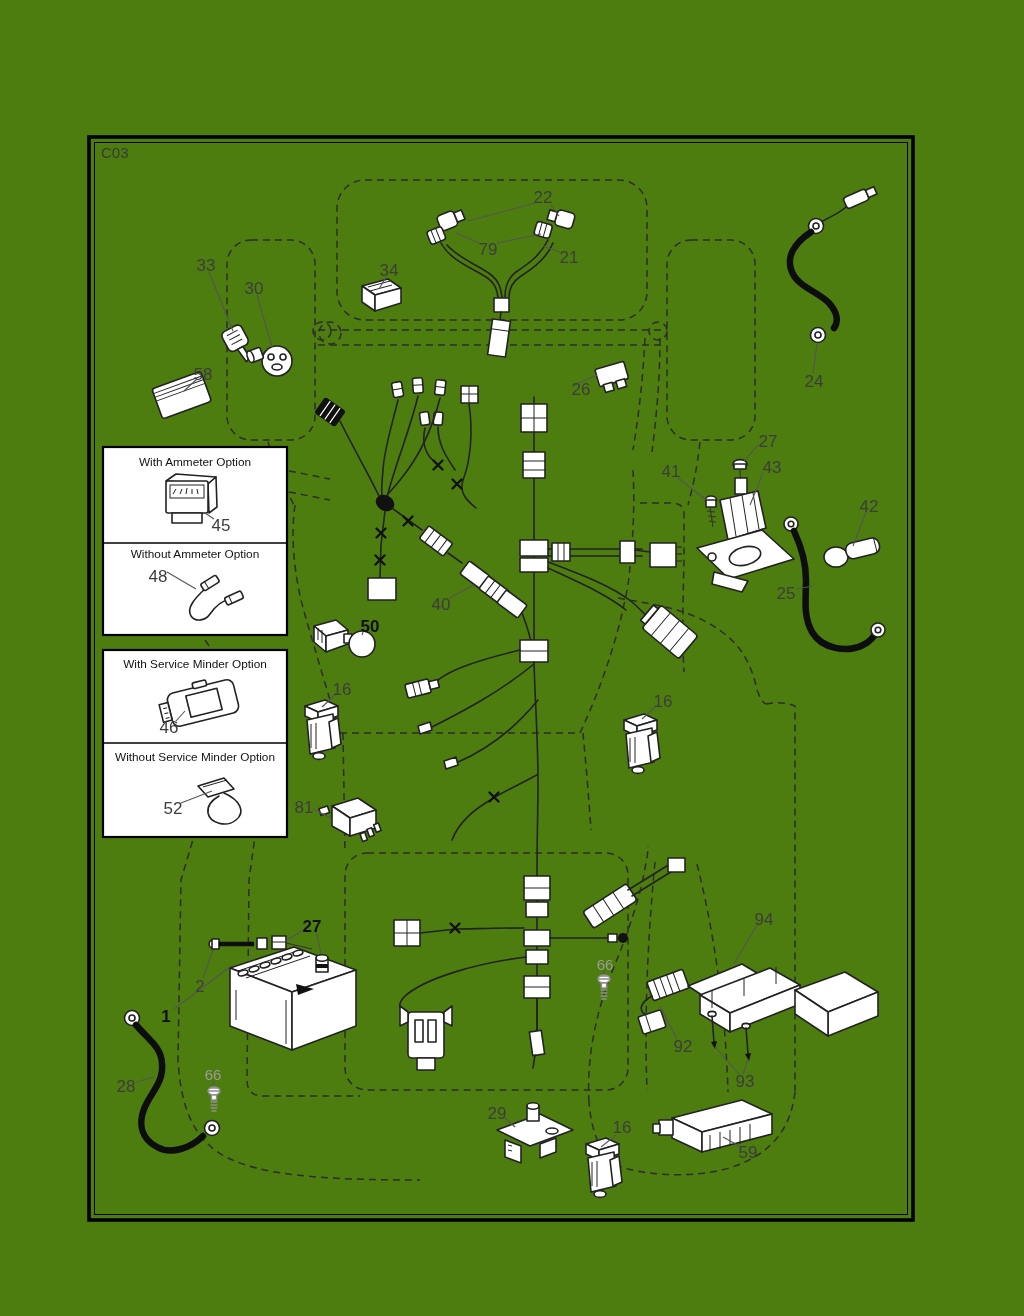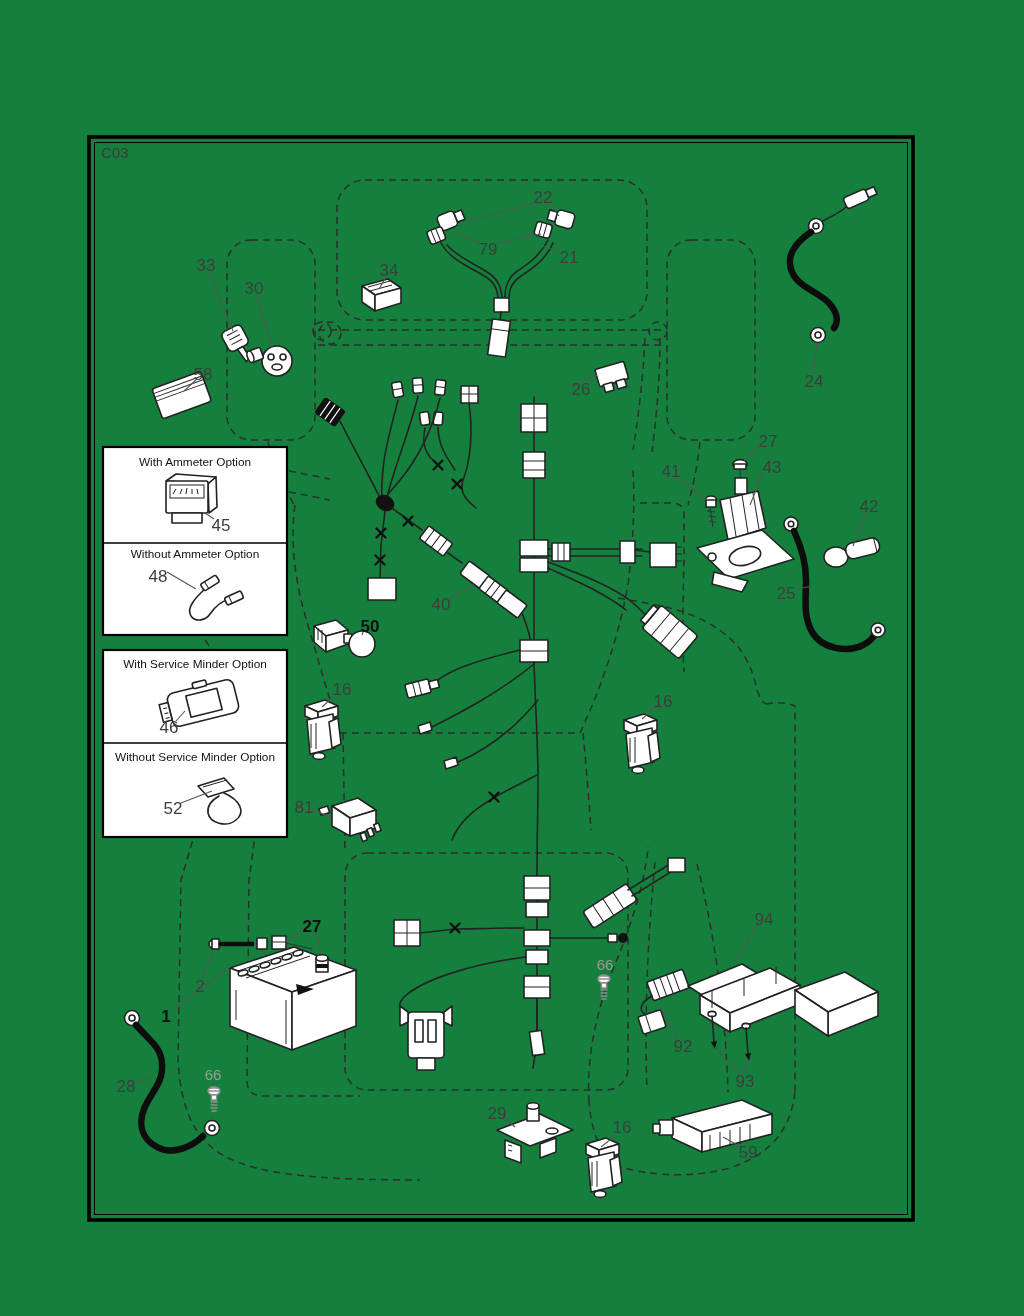--- a/index.html
+++ b/index.html
@@ -1,16 +1,16 @@
 <!DOCTYPE html>
 <html><head>
 <meta charset="utf-8">
 <style>
   html,body{margin:0;padding:0;background:#fff;}
-  #sheet{position:relative;width:1024px;height:1316px;background:#15803d;overflow:hidden;
+  #sheet{position:relative;width:1024px;height:1316px;background:#4d7c0f;overflow:hidden;
          font-family:"Liberation Sans", sans-serif;}
   svg{position:absolute;left:0;top:0;}
   .ln{stroke:#222;stroke-width:1.6;fill:none;stroke-linecap:round;stroke-linejoin:round;}
   .thin{stroke:#333;stroke-width:1.1;fill:none;}
   .part{stroke:#222;stroke-width:1.6;fill:#fff;stroke-linejoin:round;}
   .partdk{stroke:#111;stroke-width:1.4;fill:#111;}
   .cable{stroke:#0d0d0d;stroke-width:6.5;fill:none;stroke-linecap:round;stroke-linejoin:round;}
   .dash{stroke:#2d2d2d;stroke-width:1.5;fill:none;stroke-dasharray:7 5;stroke-linecap:butt;}
   .lead{stroke:#555;stroke-width:1.1;fill:none;}
   .callout{font-family:"Liberation Sans", sans-serif;font-size:17px;fill:#3d3d3d;text-anchor:middle;}

